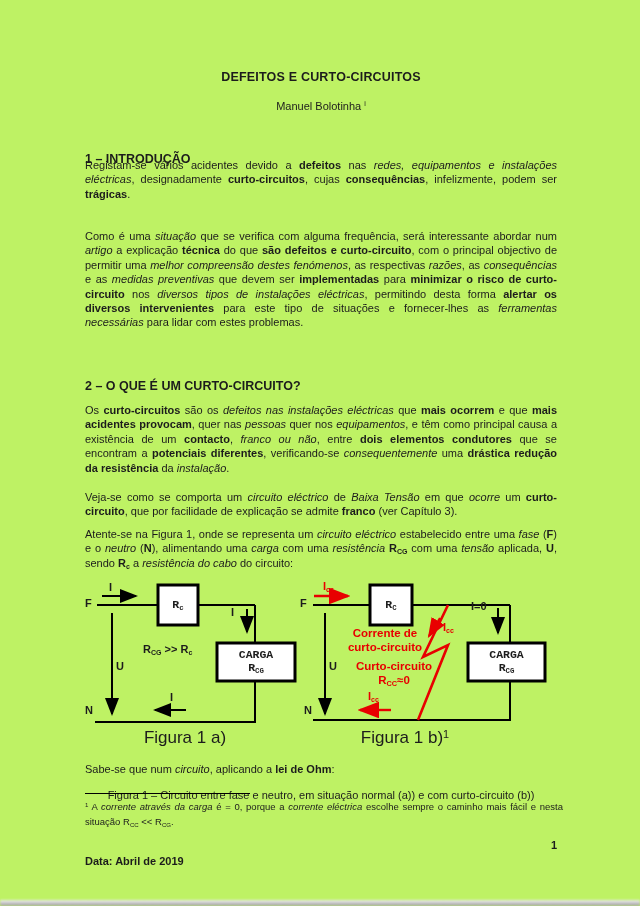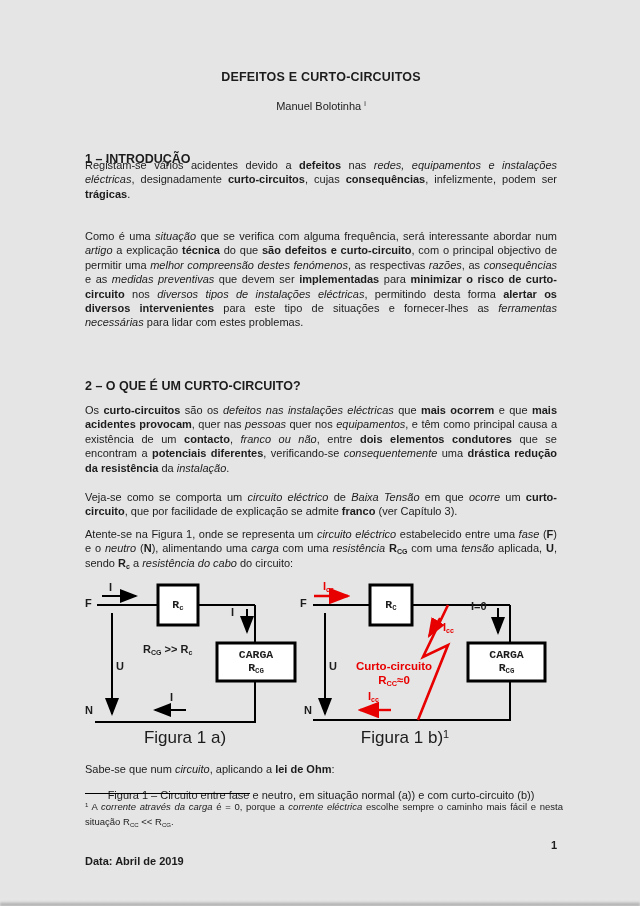--- a/index.html
+++ b/index.html
@@ -1,18 +1,18 @@
 <!DOCTYPE html>
 <html lang="pt"><head>
 <meta charset="utf-8">
 <title>Documento</title>
 <style>
   html,body{margin:0;padding:0;background:#ffffff;}
   .page{
-    position:relative;width:640px;height:906px;background:#e5e5e5;overflow:hidden;
+    position:relative;width:640px;height:906px;background:#bef264;overflow:hidden;
     font-family:"Liberation Sans","DejaVu Sans",sans-serif;color:#1c1c1c;
   }
   .content{position:absolute;left:85px;top:0;width:472px;}
   .blk{position:absolute;left:0;width:472px;}
   .title{font-size:12.5px;font-weight:bold;text-align:center;letter-spacing:.2px;}
   .author{font-size:11px;text-align:center;}
   .hdg{font-size:12.5px;font-weight:bold;}
   .para{font-size:11px;line-height:14.4px;text-align:justify;}
   .para-left{font-size:11px;line-height:14.4px;text-align:left;}
   sub{font-size:64%;vertical-align:-0.3em;line-height:0;}
@@ -109,20 +109,24 @@
       <div class="flabel" style="left:244px;top:80px">U</div>
       <div class="flabel" style="left:219px;top:124px">N</div>
       <div class="flabel" style="left:386px;top:20px">I=0</div>
       <div class="flabel fred" style="left:358px;top:41px">I<sub>cc</sub></div>
       <div class="flabel fred" style="left:283px;top:110px">I<sub>cc</sub></div>
       <div class="boxlabel" style="left:285px;top:18px;width:42px">R<sub>C</sub></div>
       <div class="boxlabel" style="left:383px;top:68px;width:77px">
         <div>CARGA</div>
         <div>R<sub>CG</sub></div>
       </div>
+      <div class="rednote" style="left:250px;top:47px;width:100px">
+        <div>Corrente de</div>
+        <div>curto-circuito</div>
+      </div>
       <div class="rednote" style="left:259px;top:80px;width:100px">
         <div>Curto-circuito</div>
         <div>R<sub>CC</sub>≈0</div>
       </div>
 
       <div class="figsub" style="left:30px;top:148px">Figura 1 a)</div>
       <div class="figsub" style="left:250px;top:148px">Figura 1 b)<sup>1</sup></div>
     </div>
 
     <div class="blk caption" style="top:741px">Figura 1 – Circuito entre fase e neutro, em situação normal (a)) e com curto-circuito (b))</div>

